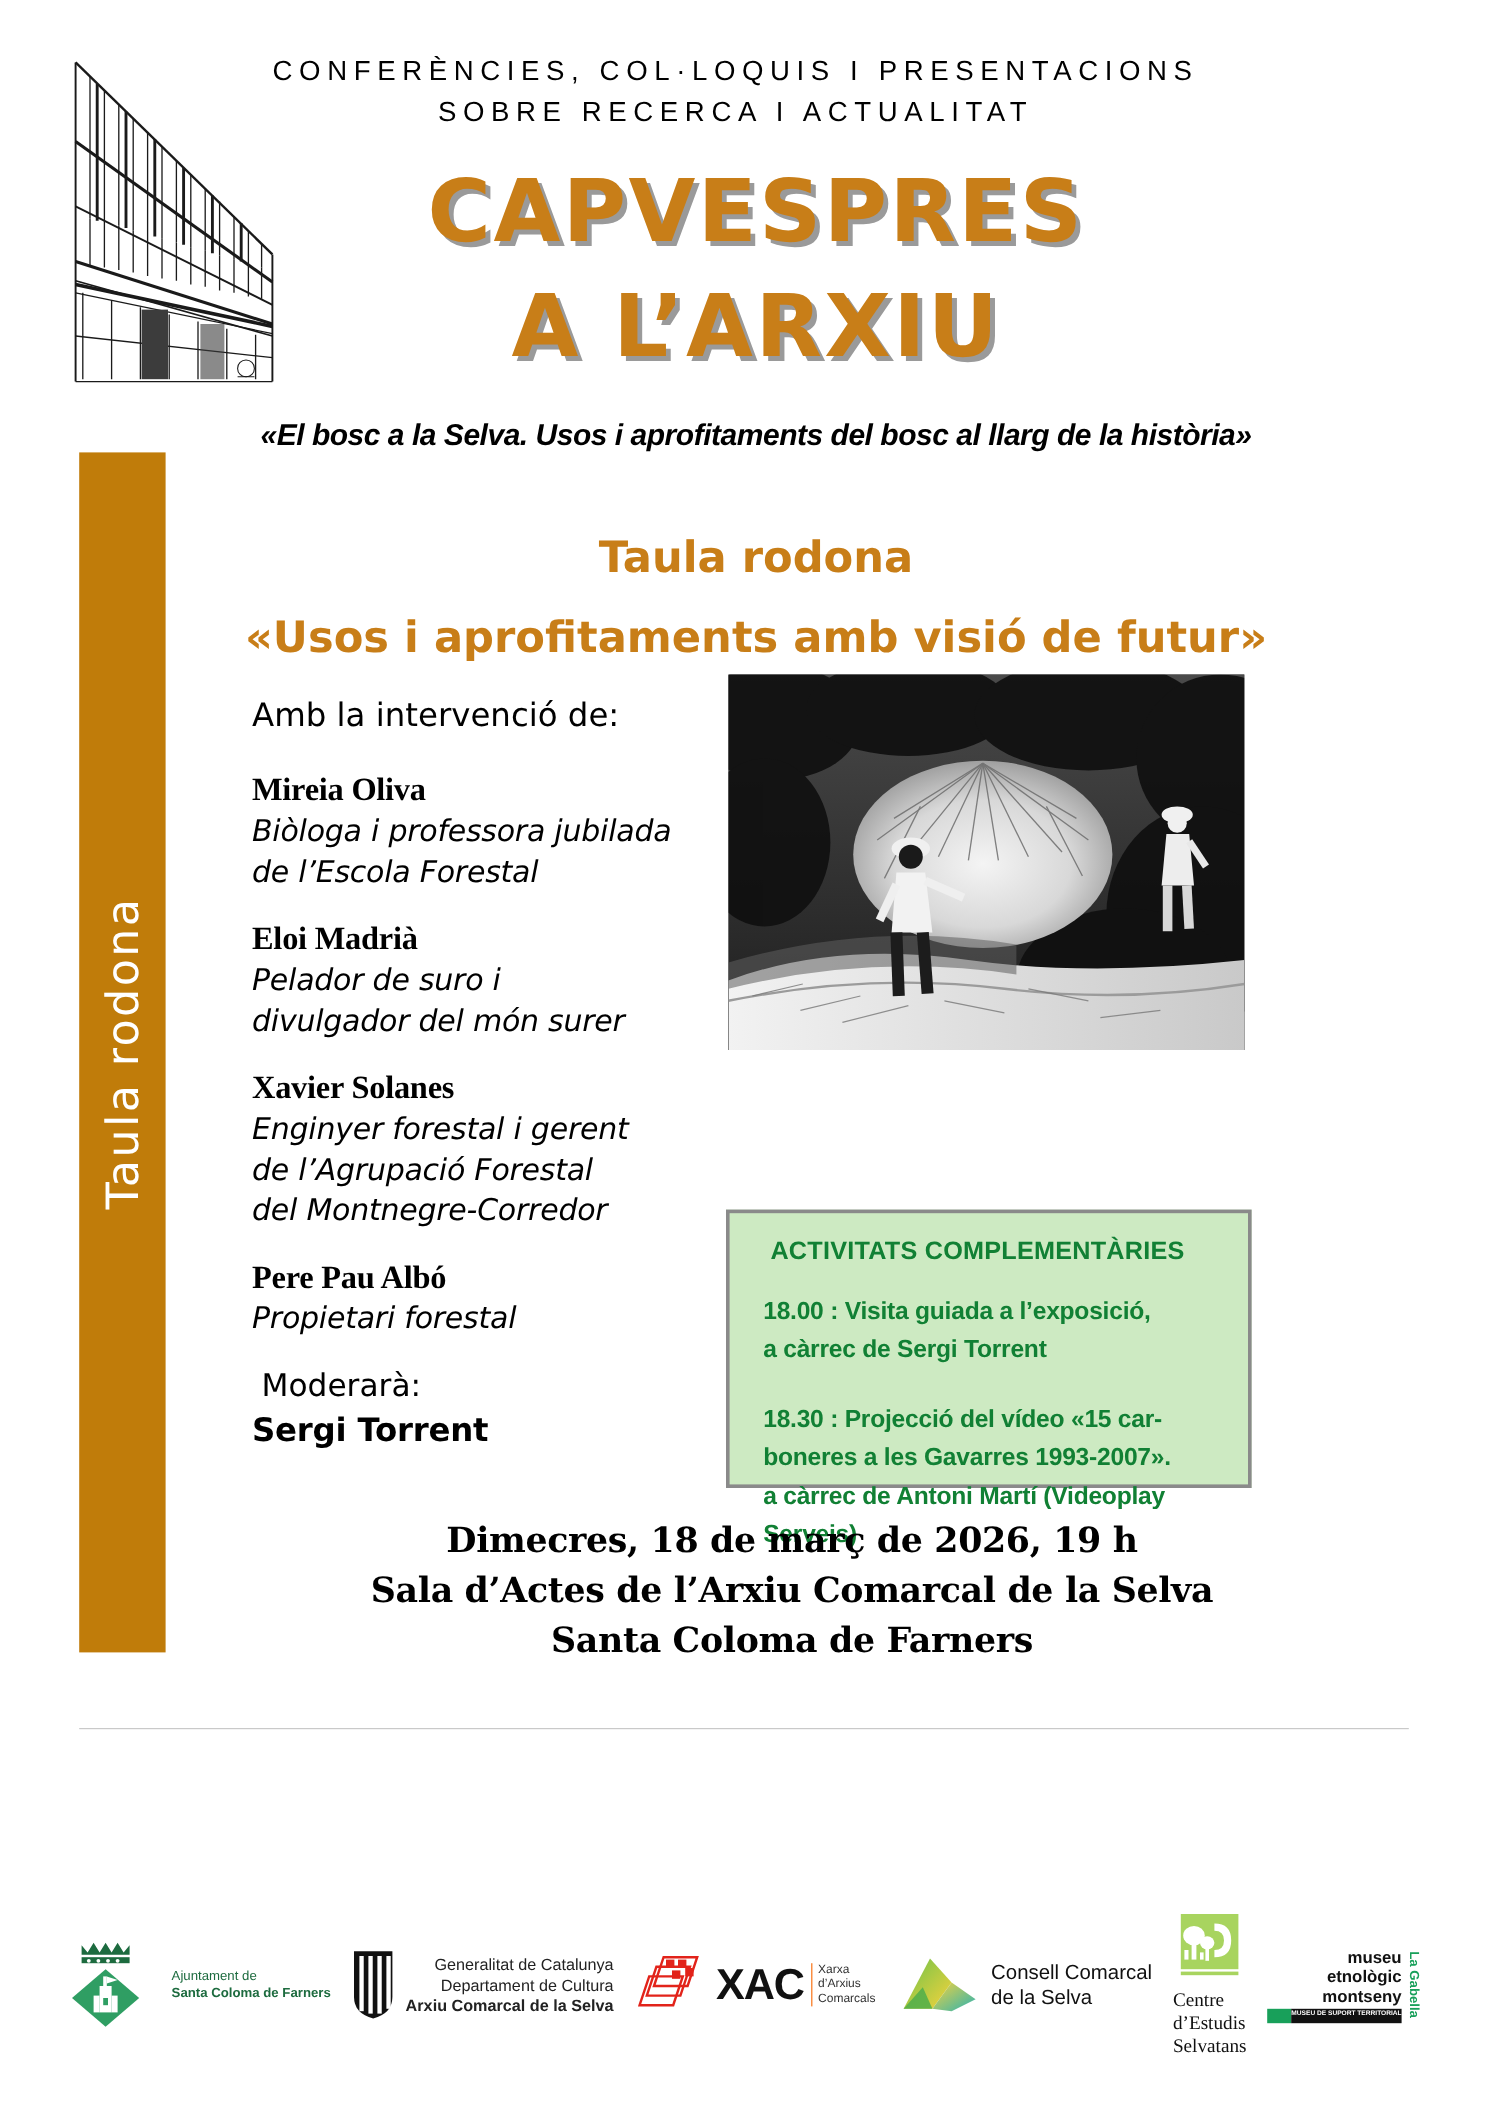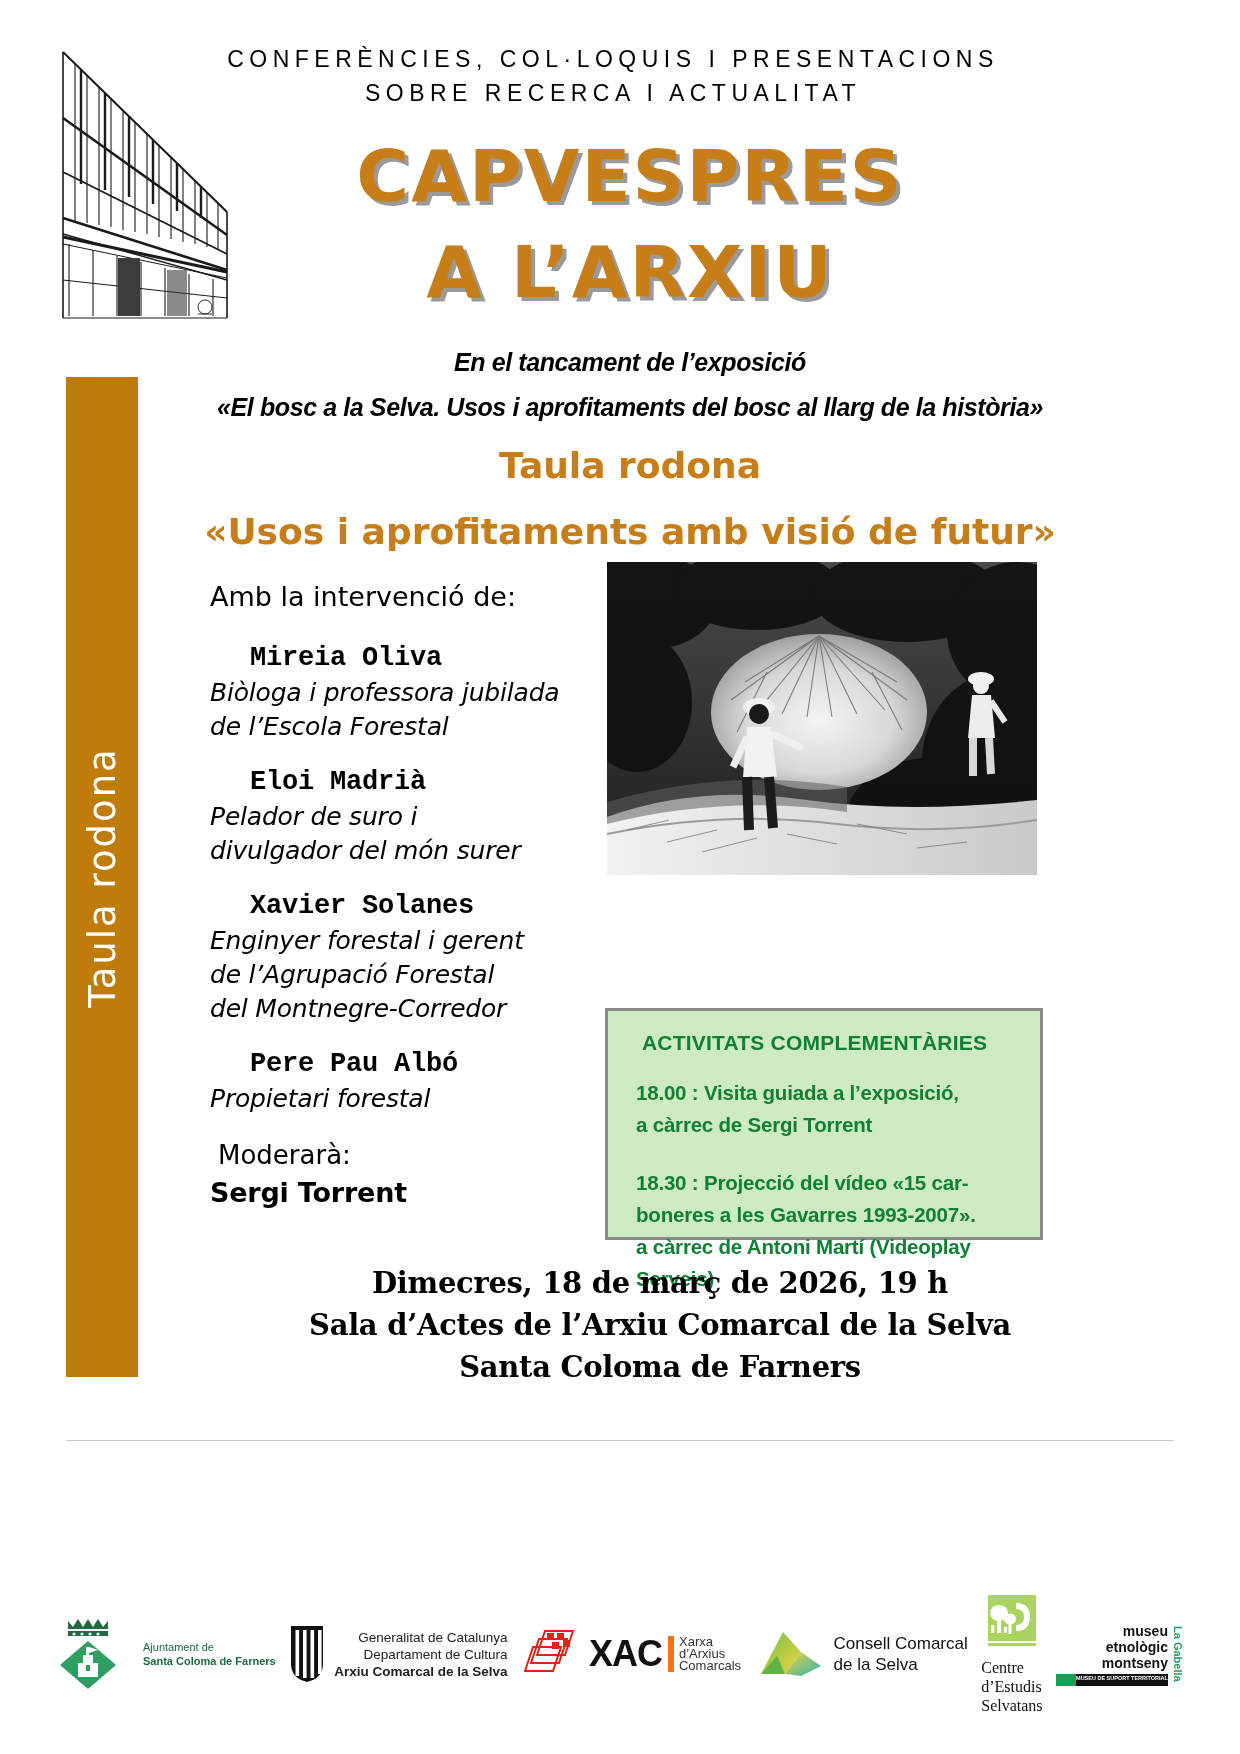--- a/index.html
+++ b/index.html
@@ -148,26 +148,25 @@
     width: 380px;
   }
   .intro-line {
     font-family: "DejaVu Sans", sans-serif;
     font-size: 27px;
     line-height: 38px;
     margin-bottom: 24px;
   }
   .spk { margin-bottom: 20px; }
   .spk-name {
-    font-family: Liberation Mono, monospace;
+    font-family: Liberation Serif, serif;
     font-size: 27px;
     font-weight: bold;
     line-height: 36px;
     letter-spacing: -0.2px;
-    margin-left: 40px;
   }
   .spk-role {
     font-family: "DejaVu Sans", sans-serif;
     font-style: italic;
     font-size: 25px;
     line-height: 34px;
     letter-spacing: -0.2px;
   }
   .mod-label {
     font-family: "DejaVu Sans", sans-serif;
@@ -281,24 +280,24 @@
   .logo-xac { gap: 6px; }
   .xac-word {
     font-family: "Liberation Sans", sans-serif;
     font-size: 36px;
     font-weight: bold;
     letter-spacing: -1px;
     color: #111;
   }
   .xac-sub {
     font-family: "Liberation Sans", sans-serif;
-    font-size: 13px;
+    font-size: 10px;
     line-height: 12px;
     color: #333;
-    border-left: 6px solid #f97316;
+    border-left: 1px solid #f97316;
     padding-left: 5px;
   }
 
   .logo-ccs { gap: 9px; }
   .ccs-text {
     font-family: "Liberation Sans", sans-serif;
     font-size: 17px;
     line-height: 21px;
     color: #111;
   }
@@ -426,21 +425,20 @@
   <div class="l1">CONFERÈNCIES, COL·LOQUIS I PRESENTACIONS</div>
   <div class="l2">SOBRE RECERCA I ACTUALITAT</div>
 </div>
 
 <div class="maintitle">
   <div class="tl">CAPVESPRES</div>
   <div class="tl">A L’ARXIU</div>
 </div>
 
 <div class="subtitle">
-  <div class="s1">En el tancament de l’exposició</div>
   <div class="s2">«El bosc a la Selva. Usos i aprofitaments del bosc al llarg de la història»</div>
 </div>
 
 <div class="tr-head">Taula rodona</div>
 <div class="tr-quote">«Usos i aprofitaments amb visió de futur»</div>
 
 <div class="sidebar">
   <div class="sidebar-label">
     <span>Taula rodona</span>
   </div>

